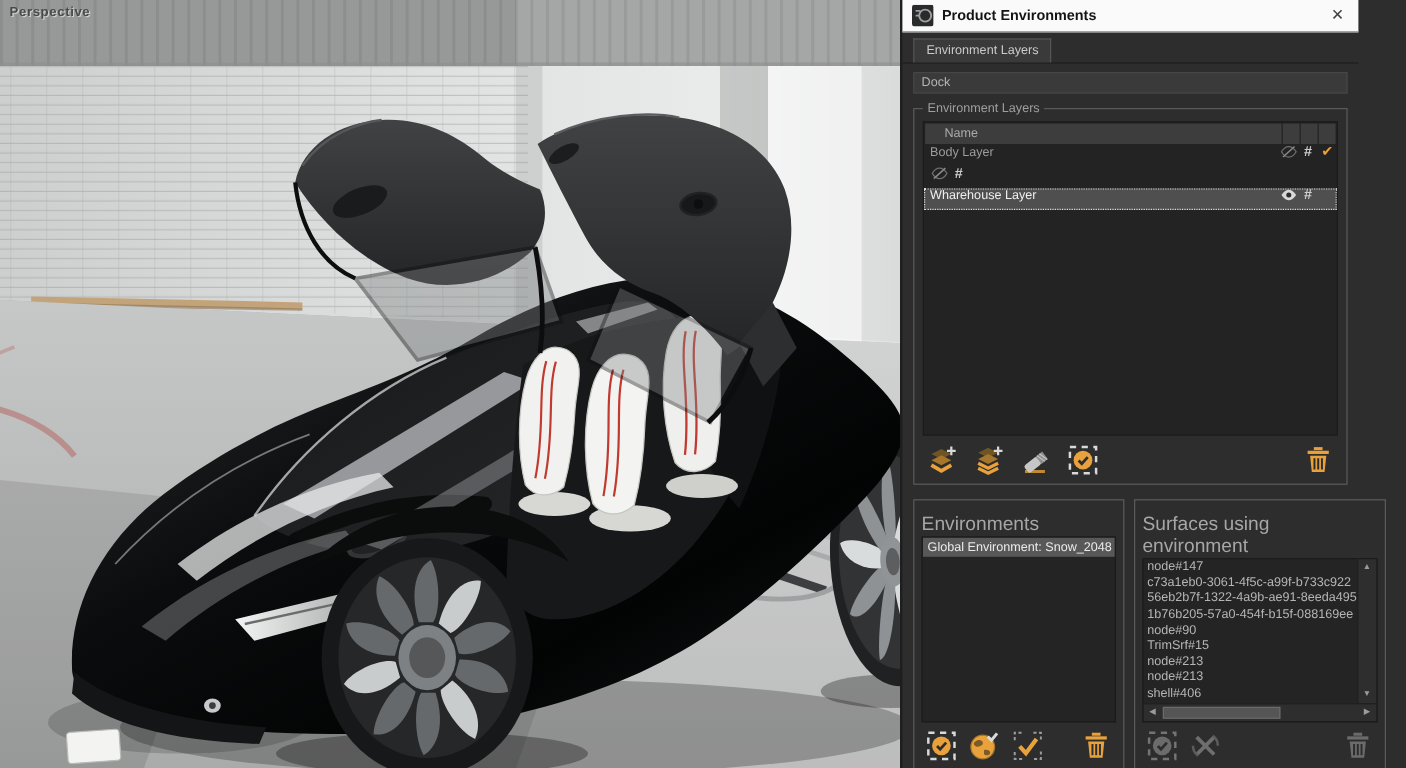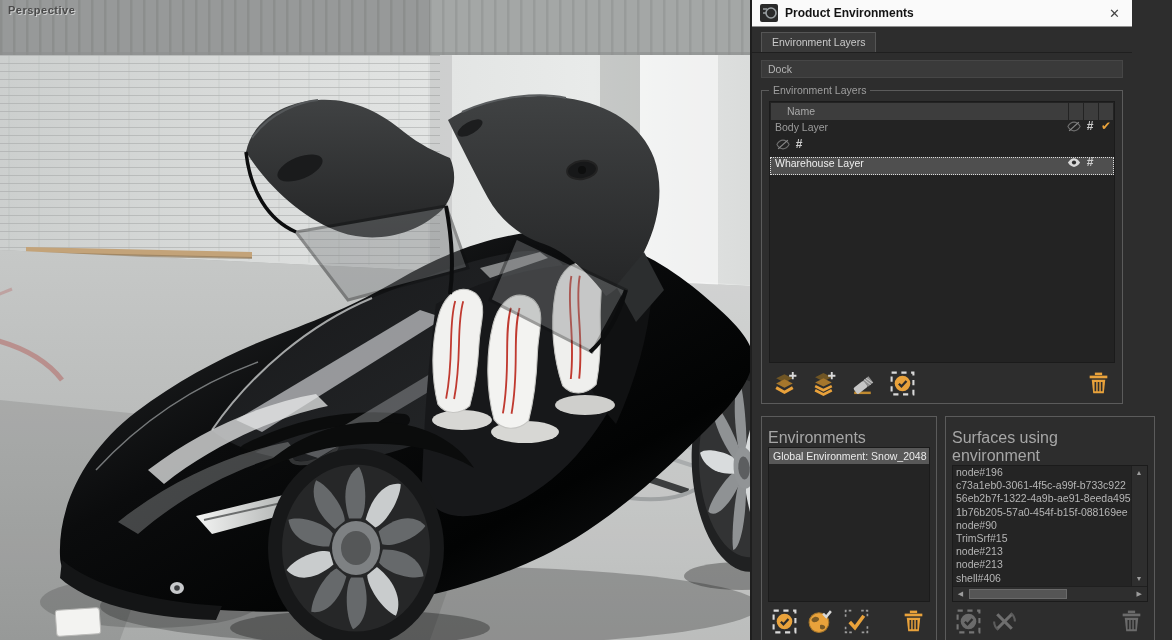--- a/index.html
+++ b/index.html
@@ -426,21 +426,21 @@
             </svg>
           </button>
         </div>
     </div>
 
     <div class="bgroup" id="surfGroup">
       <span class="legend">Surfaces using environment</span>
       <div class="listbox" id="surfArea">
         <div id="surfMain">
           <div id="surfList">
-              <div class="surf-item">node#196</div>
+              <div class="surf-item">node#147</div>
               <div class="surf-item">c73a1eb0-3061-4f5c-a99f-b733c922</div>
               <div class="surf-item">56eb2b7f-1322-4a9b-ae91-8eeda495</div>
               <div class="surf-item">1b76b205-57a0-454f-b15f-088169ee</div>
               <div class="surf-item">node#90</div>
               <div class="surf-item">TrimSrf#15</div>
               <div class="surf-item">node#213</div>
               <div class="surf-item">node#213</div>
               <div class="surf-item">shell#406</div>
               <div class="surf-item">shell#405</div>
             </div>

